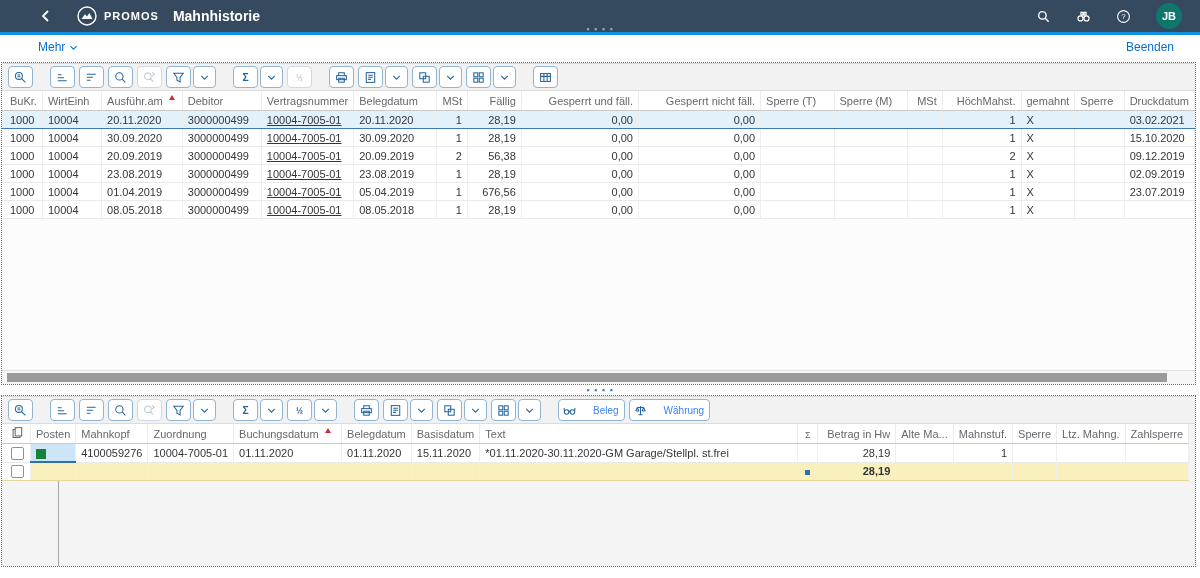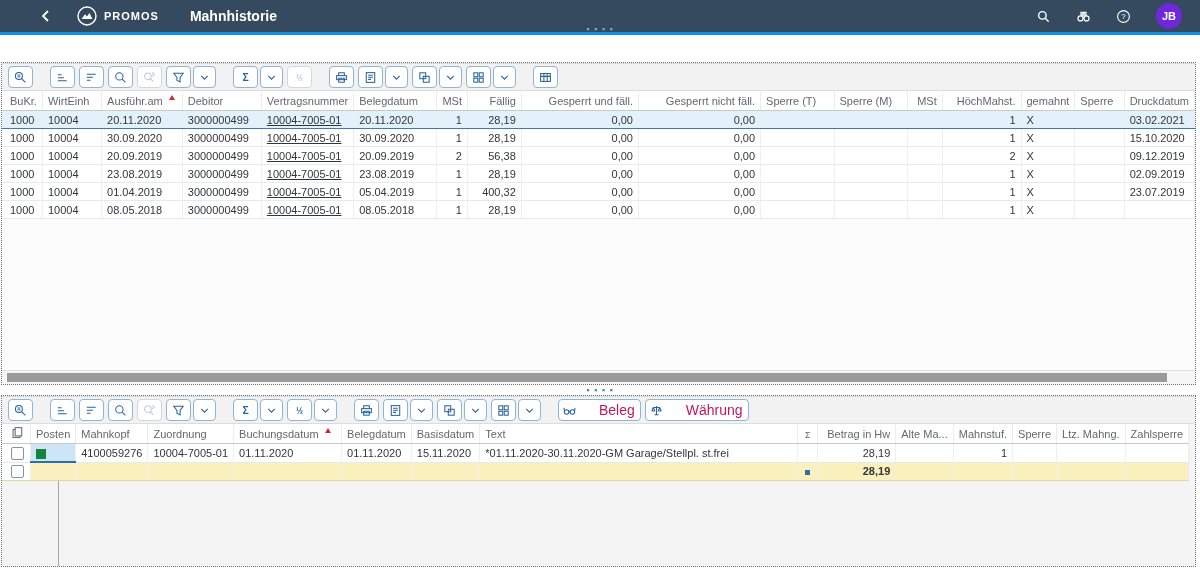--- a/index.html
+++ b/index.html
@@ -4,24 +4,24 @@
 <style>
   html,body{margin:0;padding:0;background:#fff;}
   .stage{position:relative;width:1200px;height:578px;background:#fff;overflow:hidden;
          font-family:"Liberation Sans",sans-serif;-webkit-font-smoothing:antialiased;}
   
   .shellbar{position:absolute;top:0;left:0;width:100%;height:32px;background:#354a5f;
             display:flex;align-items:center;color:#fff;justify-content:flex-end;}
   .backbtn{margin-left:38px;display:flex;align-items:center;cursor:pointer;}
   .brand{display:flex;align-items:center;margin-left:22px;}
   .brandtext{font-size:11px;font-weight:bold;letter-spacing:1px;margin-left:6px;color:#fff;}
-  .shelltitle{font-size:14px;font-weight:600;margin-left:31px;color:#fff;}
+  .shelltitle{font-size:14px;font-weight:600;margin-left:14px;color:#fff;}
   .shellright{margin-left:auto;display:flex;align-items:center;margin-right:18px;gap:22px;}
   .shellicon{width:18px;height:18px;display:flex;align-items:center;cursor:pointer;}
-  .avatar{width:26px;height:26px;border-radius:50%;background:#6d28d9;color:#fff;font-size:11px;
+  .avatar{width:26px;height:26px;border-radius:50%;background:#0f766e;color:#fff;font-size:11px;
           font-weight:bold;display:flex;align-items:center;justify-content:center;cursor:pointer;}
   .shellgrip{position:absolute;left:50%;bottom:0px;transform:translateX(-50%);
              color:#8ea3b5;font-size:9px;letter-spacing:1px;line-height:5px;cursor:row-resize;}
   .accent{position:absolute;top:32px;left:0;width:100%;height:3px;background:#1092e4;}
   
   .menubar{position:absolute;top:35px;left:0;width:100%;height:24px;background:#fff;
            display:flex;align-items:center;font-size:12px;color:#0a6ed1;}
   .mehr{margin-left:38px;display:flex;align-items:center;gap:3px;cursor:pointer;}
   .beenden{margin-left:auto;margin-right:26px;cursor:pointer;}
   
@@ -33,21 +33,21 @@
   
   .toolbar{background:#f2f2f2;border-top:1px solid #dcdcdc;border-bottom:1px solid #dcdcdc;
            padding:2px 0 2px 6px;display:flex;align-items:center;height:22px;flex:0 0 auto;}
   .tbgroup{display:inline-flex;margin-right:13px;}
   .tbsplit{display:inline-flex;margin-right:4px;}
   .tbbtn{height:22px;min-width:25px;border:1px solid #8fb4d4;border-radius:4px;background:#fff;
          color:#25639c;display:inline-flex;align-items:center;justify-content:center;
          padding:0 3px;box-sizing:border-box;cursor:pointer;}
   .tbbtn.dd{min-width:19px;margin-left:2px;}
   .tbbtn.disabled{border-color:#ccd9e6;color:#b9c9d8;cursor:default;}
-  .tblabel{margin-left:22px;font-size:14px;color:#be185d;white-space:nowrap;padding-right:2px;}
+  .tblabel{margin-left:16px;font-size:10px;color:#3b82f6;white-space:nowrap;padding-right:2px;}
   .ic{width:15px;height:15px;stroke:currentColor;fill:none;stroke-width:1.1;flex:0 0 auto;}
   
   .alv{border-collapse:collapse;table-layout:fixed;font-size:11px;color:#32363a;flex:0 0 auto;}
   .alv th{font-weight:normal;color:#64686c;height:19px;padding:0 5px;background:#fff;
           border-right:1px solid #ececec;border-bottom:1px solid #c9c9c9;white-space:nowrap;
           overflow:hidden;text-overflow:ellipsis;cursor:pointer;margin-top:35px;}
   .alv td{height:17px;padding:0 5px;background:#fff;border-right:1px solid #efefef;
           border-bottom:1px solid #e9e9e9;white-space:nowrap;overflow:hidden;}
   .alv th:first-child,.alv td:first-child{padding-left:8px;}
   .al{text-align:left;} .ar{text-align:right;} .ac{text-align:center;}
@@ -115,20 +115,29 @@
             <circle cx="8" cy="8" r="6.3"></circle>
             <text x="8" y="11" text-anchor="middle" font-size="8.5" fill="#fff" stroke="none">?</text>
           </svg>
       </span>
       <span class="avatar">JB</span>
     </span>
     <span class="shellgrip">▪ ▪ ▪ ▪</span>
   </div>
   <div class="accent"></div>
 
+  <div class="menubar">
+    <span class="mehr">
+      <span>Mehr</span>
+      <svg class="ic" style="stroke:#0a6ed1;width:11px;height:11px;stroke-width:1.5" viewBox="0 0 16 16">
+          <path d="M3.5 6L8 10.5 12.5 6"></path>
+        </svg>
+    </span>
+    <span class="beenden">Beenden</span>
+  </div>
 
   <div class="panel" id="mahnkopf-panel">
     <div class="toolbar" id="mk-toolbar">
         <span class="tbgroup">
           <span class="tbsplit">
             <button class="tbbtn">
               <svg class="ic" viewBox="0 0 16 16">
                 <circle cx="6.3" cy="6.3" r="3.7"></circle>
                 <path d="M9.1 9.1l4.1 4.1M4.8 5.4h3M4.8 7.1h3"></path>
               </svg>
@@ -382,21 +391,21 @@
             <td class="al">02.09.2019</td>
           </tr>
           <tr class="">
             <td class="al">1000</td>
             <td class="al">10004</td>
             <td class="al">01.04.2019</td>
             <td class="al">3000000499</td>
             <td class="al"><a class="cellink">10004-7005-01</a></td>
             <td class="al">05.04.2019</td>
             <td class="ar">1</td>
-            <td class="ar">400,32</td>
+            <td class="ar">676,56</td>
             <td class="ar">0,00</td>
             <td class="ar">0,00</td>
             <td class="al"></td>
             <td class="al"></td>
             <td class="ar"></td>
             <td class="ar">1</td>
             <td class="al">X</td>
             <td class="al"></td>
             <td class="al">23.07.2019</td>
           </tr>

